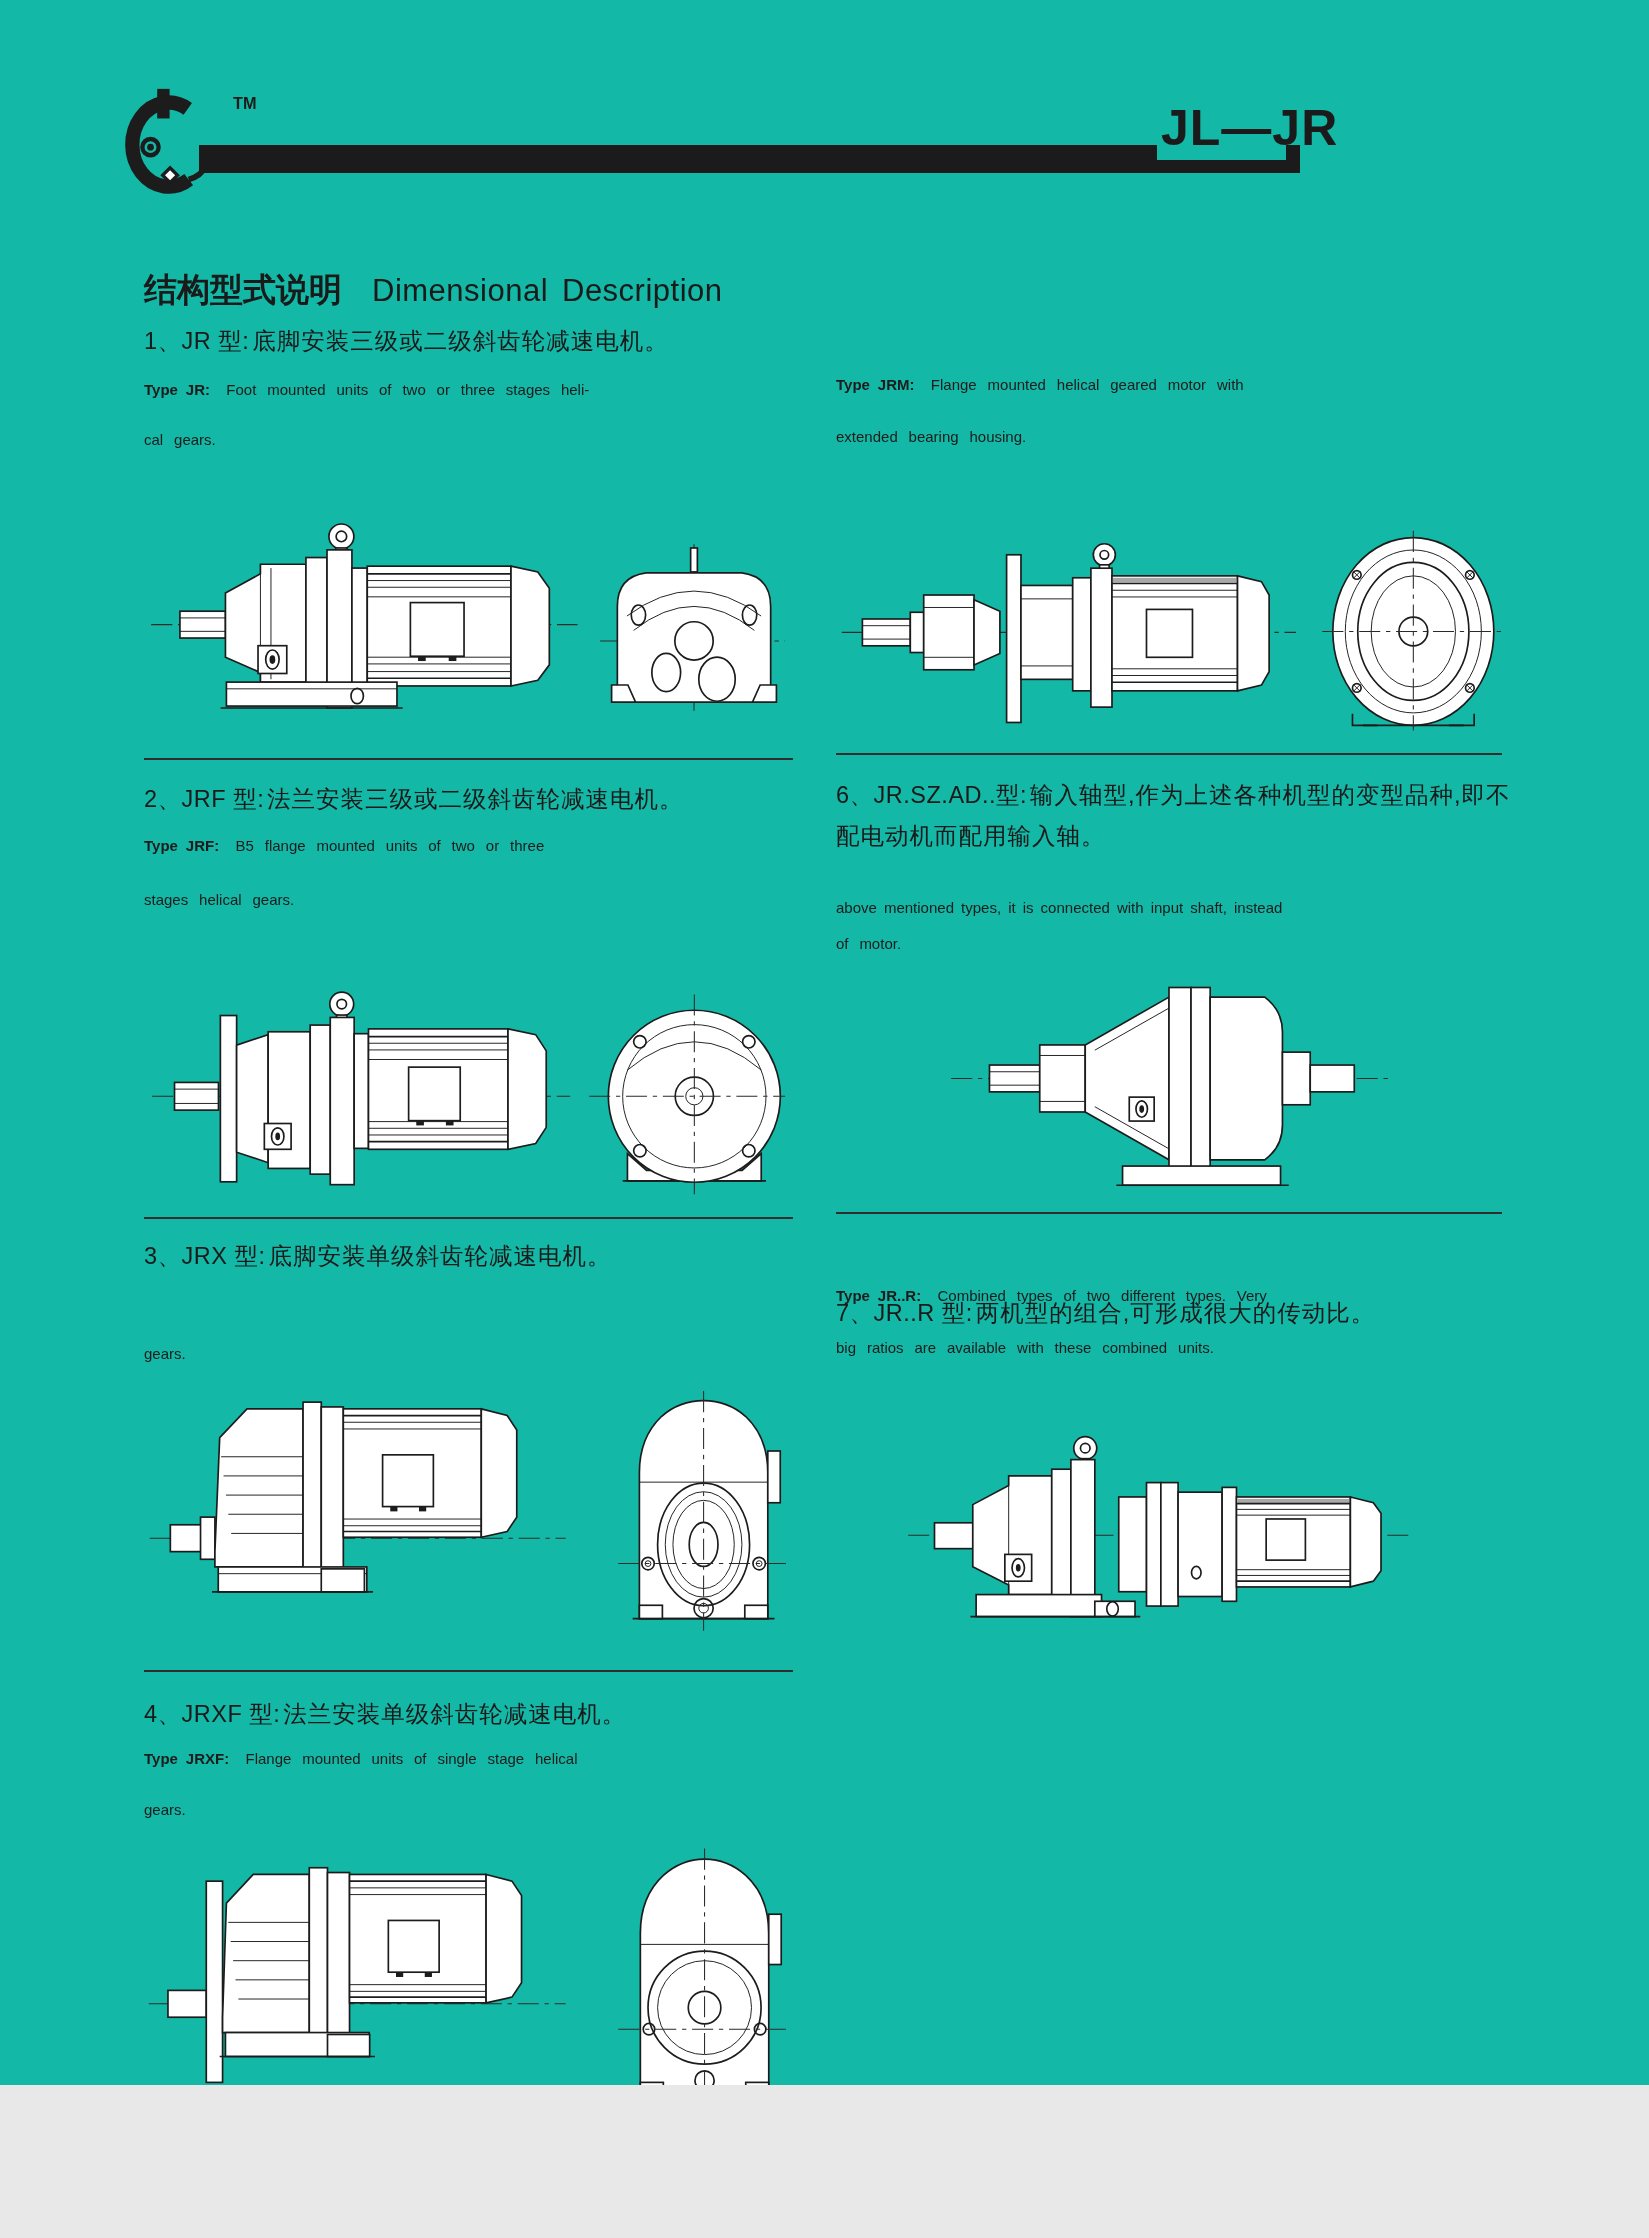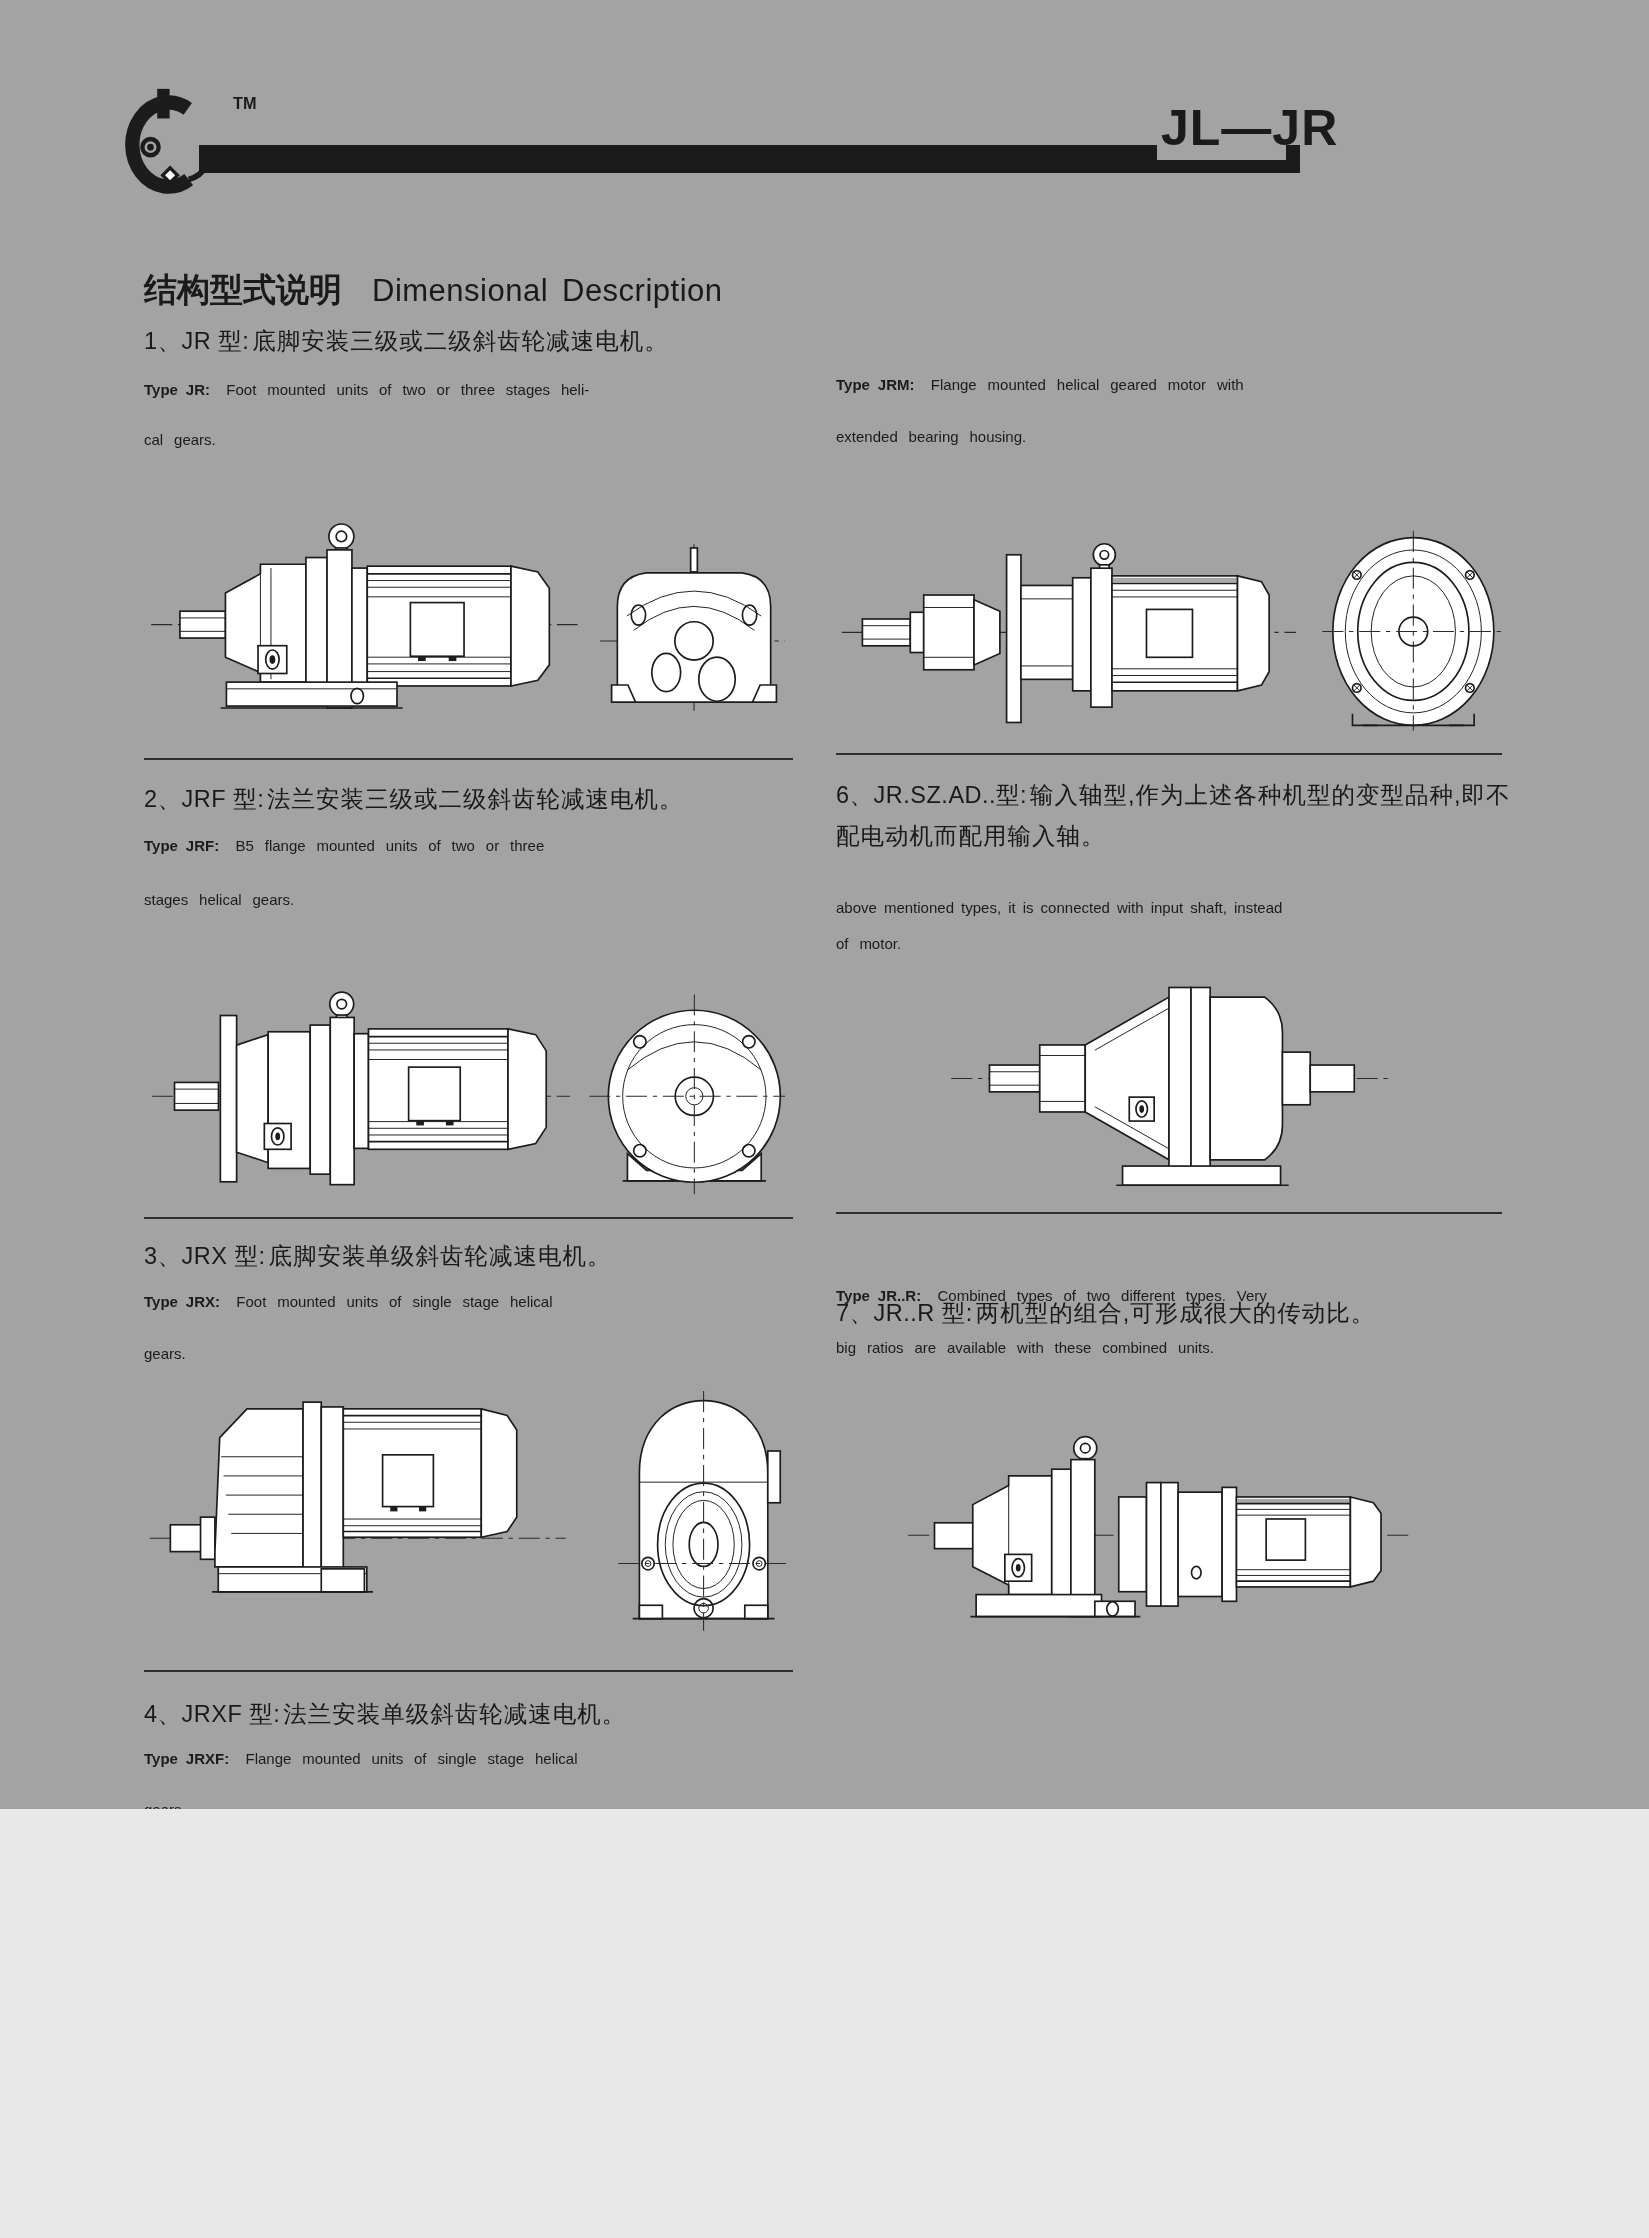--- a/index.html
+++ b/index.html
@@ -1,17 +1,17 @@
 <!DOCTYPE html>
 <html style="font-size:7.7px"><head>
 <meta charset="utf-8">
 <style>
   html,body{margin:0;padding:0;background:#e8e8e8;}
   #page{
-    position:relative;width:1649px;height:1809px;background:#a3a3a3;
+    position:relative;width:1649px;height:2085px;background:#14b8a6;
     font-family:"Liberation Sans","DejaVu Sans",sans-serif;color:#1a1a1a;overflow:hidden;
   }
   .abs{position:absolute;}
   
   .bar{position:absolute;background:#1b1b1b;}
   .model-range{position:absolute;font-weight:bold;font-size:50px;letter-spacing:1px;color:#1b1b1b;white-space:nowrap;}
   .tm{position:absolute;font-size:16.3px;font-weight:bold;color:#1b1b1b;}
   
   .page-title{position:absolute;display:flex;align-items:baseline;gap:30px;white-space:nowrap;}
   .page-title .zh{font-size:33px;font-weight:bold;}
@@ -182,23 +182,20 @@
       <line class="ax" x1="1150" y1="22" x2="1150" y2="440"></line>
       <line class="ax" x1="930" y1="235" x2="1340" y2="235"></line>
     </g>
   </svg>
 
   <div class="divider" style="left:144px;top:1217px;width:649px"></div>
 
   <div class="zh-head" style="left:144px;top:1240px">
     <b>3、JRX 型:</b><span>底脚安装单级斜齿轮减速电机。</span>
   </div>
-  <div class="en-line" style="left:144px;top:1293px">
-    <b>Type JRX:</b><span>Foot mounted units of single stage helical</span>
-  </div>
   <div class="en-line" style="left:144px;top:1345px">
     <span>gears.</span>
   </div>
 
   <svg class="abs" style="left:144px;top:1379px" width="642" height="259" viewBox="0 0 1340 540">
     <g>
       <line class="ax" x1="12" y1="332" x2="880" y2="332"></line>
       <rect class="o" x="55" y="304" width="82" height="56"></rect>
       <rect class="o" x="118" y="288" width="30" height="88"></rect>
       <polygon class="o" points="148,360 158,122 215,62 332,62 332,392 148,392"></polygon>

